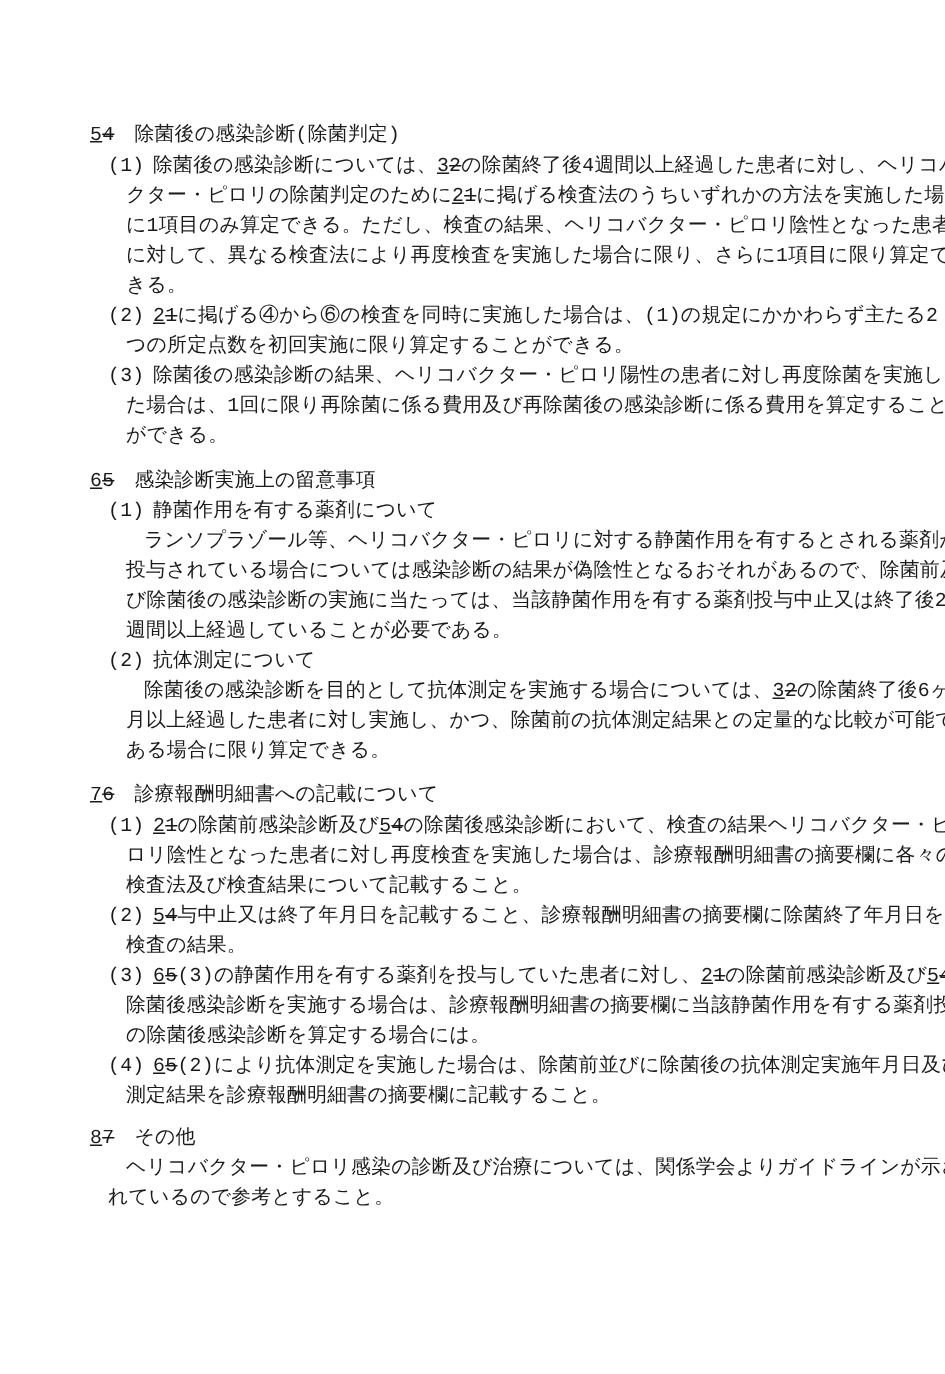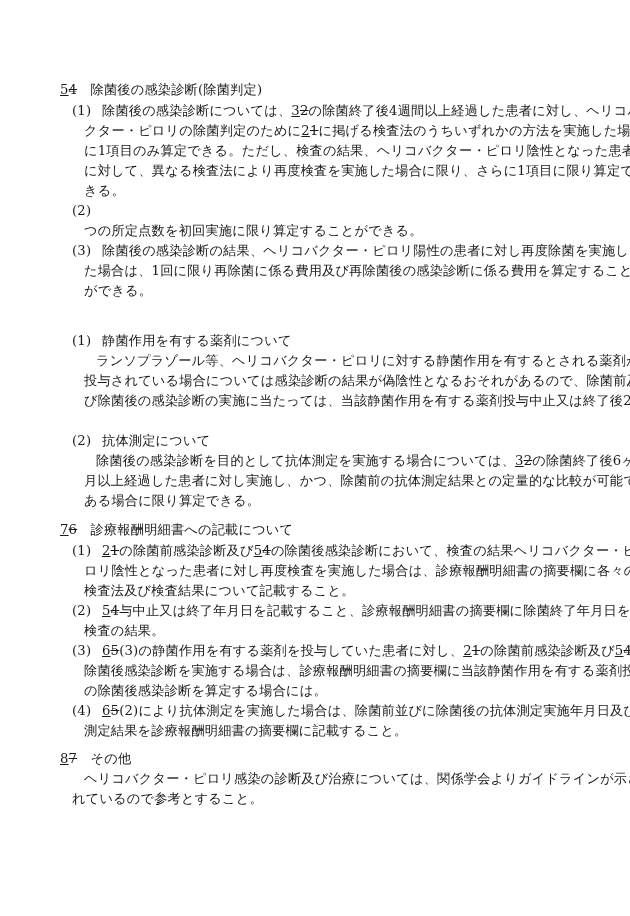--- a/index.html
+++ b/index.html
@@ -1,50 +1,53 @@
 <!DOCTYPE html>
 <html><head>
 <meta charset="utf-8">
 <style>
   html, body { margin: 0; padding: 0; background: #ffffff; }
   body { width: 630px; height: 916px; position: relative; overflow: hidden;
          font-family: "DejaVu Serif", "Liberation Serif", serif; color: #1a1a1a; }
-  .page { position: absolute; left: 0; top: 0; width: 630px; height: 916px; }
+  .page { position: absolute; left: 0; top: 0; width: 630px; height: 916px; font-family: Liberation Mono, monospace; }
   .line { position: absolute; font-size: 13.2px; line-height: 20px; white-space: nowrap; letter-spacing: 0.2px; }
   .u { text-decoration: underline; }
   .s { text-decoration: line-through; }
 </style>
 </head>
 <body>
 
 <div class="page">
 
   <div class="line" style="left:60px;top:80px;"><span class="u">5</span><span class="s">4</span>　<span>除菌後の感染診断(除菌判定)</span></div>
 
   <div class="line" style="left:72px;top:101px;">(1)</div>
   <div class="line" style="left:102px;top:101px;"><span>除菌後の感染診断については、</span><span class="u">3</span><span class="s">2</span><span>の除菌終了後4週間以上経過した患者に対し、ヘリコバ</span></div>
   <div class="line" style="left:84px;top:121px;"><span>クター・ピロリの除菌判定のために</span><span class="u">2</span><span class="s">1</span><span>に掲げる検査法のうちいずれかの方法を実施した場合</span></div>
   <div class="line" style="left:84px;top:141px;">に1項目のみ算定できる。ただし、検査の結果、ヘリコバクター・ピロリ陰性となった患者</div>
   <div class="line" style="left:84px;top:161px;">に対して、異なる検査法により再度検査を実施した場合に限り、さらに1項目に限り算定で</div>
   <div class="line" style="left:84px;top:181px;text-align:right;">きる。</div>
 
   <div class="line" style="left:72px;top:201px;">(2)</div>
+  <div class="line" style="left:102px;top:201px;"><span class="u">2</span><span class="s">1</span><span>に掲げる④から⑥の検査を同時に実施した場合は、(1)の規定にかかわらず主たる2</span></div>
   <div class="line" style="left:84px;top:221px;">つの所定点数を初回実施に限り算定することができる。</div>
 
   <div class="line" style="left:72px;top:241px;">(3)</div>
   <div class="line" style="left:102px;top:241px;">除菌後の感染診断の結果、ヘリコバクター・ピロリ陽性の患者に対し再度除菌を実施し</div>
   <div class="line" style="left:84px;top:261px;">た場合は、1回に限り再除菌に係る費用及び再除菌後の感染診断に係る費用を算定すること</div>
   <div class="line" style="left:84px;top:281px;">ができる。</div>
 
+  <div class="line" style="left:60px;top:311px;"><span class="u">6</span><span class="s">5</span>　<span>感染診断実施上の留意事項</span></div>
 
   <div class="line" style="left:72px;top:331px;">(1)</div>
   <div class="line" style="left:102px;top:331px;">静菌作用を有する薬剤について</div>
   <div class="line" style="left:96px;top:351px;">ランソプラゾール等、ヘリコバクター・ピロリに対する静菌作用を有するとされる薬剤が</div>
   <div class="line" style="left:84px;top:371px;">投与されている場合については感染診断の結果が偽陰性となるおそれがあるので、除菌前及</div>
   <div class="line" style="left:84px;top:391px;">び除菌後の感染診断の実施に当たっては、当該静菌作用を有する薬剤投与中止又は終了後2</div>
+  <div class="line" style="left:84px;top:411px;">週間以上経過していることが必要である。</div>
 
   <div class="line" style="left:72px;top:431px;">(2)</div>
   <div class="line" style="left:102px;top:431px;">抗体測定について</div>
   <div class="line" style="left:96px;top:451px;"><span>除菌後の感染診断を目的として抗体測定を実施する場合については、</span><span class="u">3</span><span class="s">2</span><span>の除菌終了後6ヶ</span></div>
   <div class="line" style="left:84px;top:471px;">月以上経過した患者に対し実施し、かつ、除菌前の抗体測定結果との定量的な比較が可能で</div>
   <div class="line" style="left:84px;top:491px;">ある場合に限り算定できる。</div>
 
   <div class="line" style="left:60px;top:520px;"><span class="u">7</span><span class="s">6</span>　<span>診療報酬明細書への記載について</span></div>
 
   <div class="line" style="left:72px;top:541px;">(1)</div>

